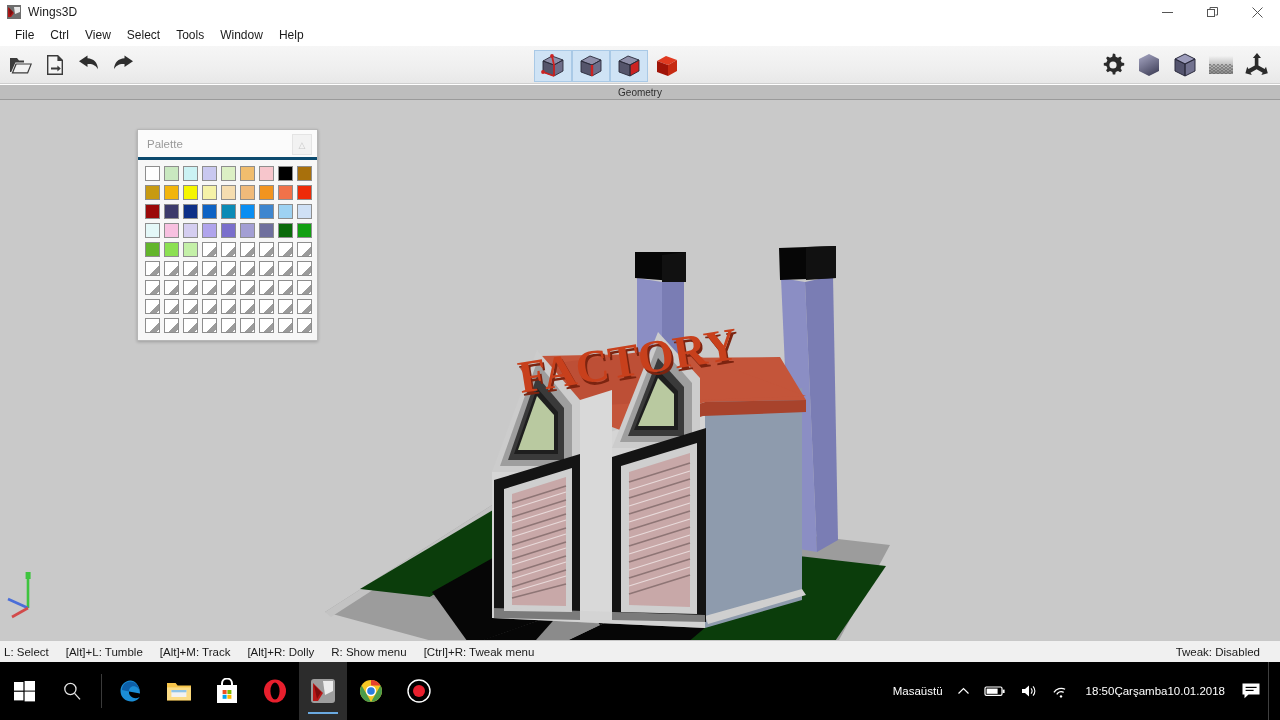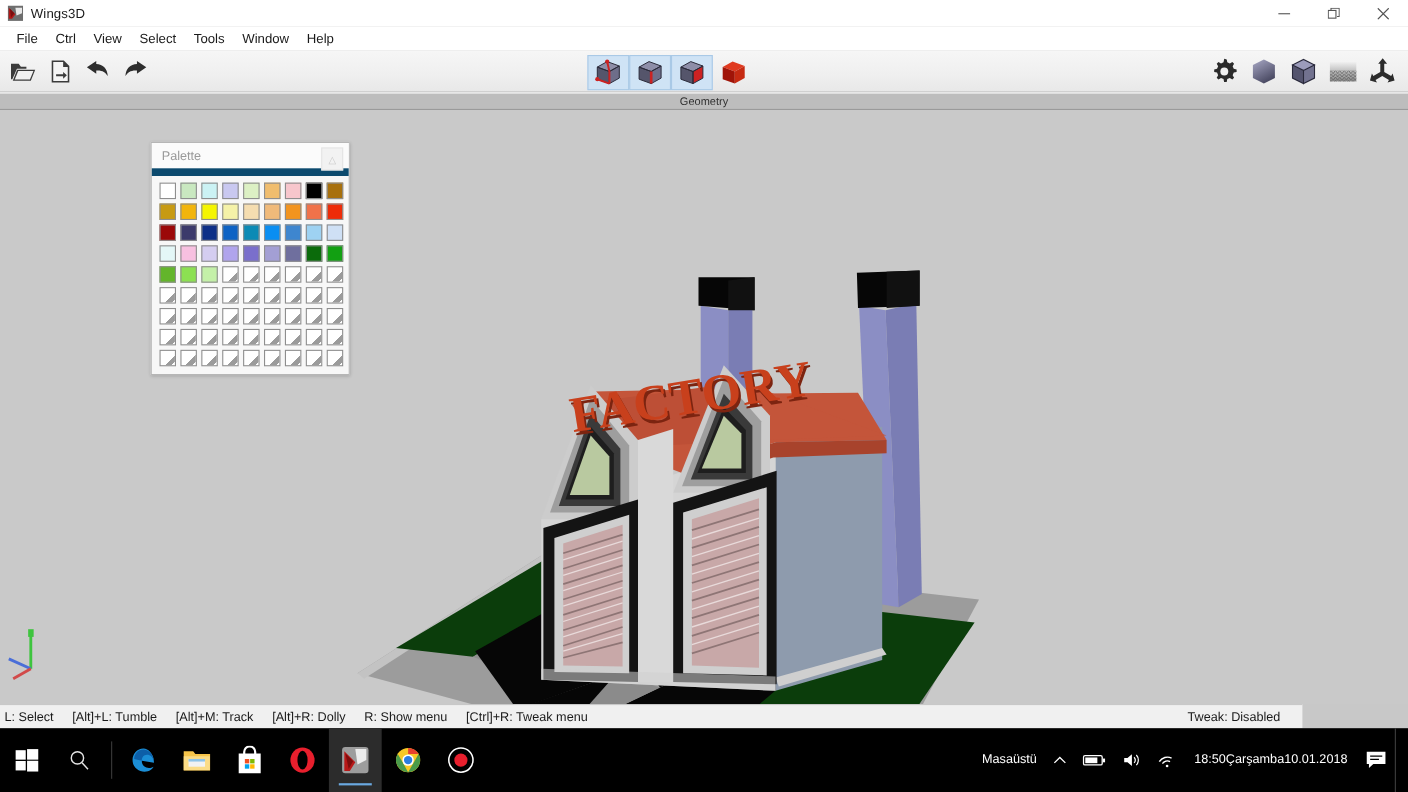--- a/index.html
+++ b/index.html
@@ -63,21 +63,21 @@
     background:#c9c9c9; overflow:hidden;
   }
   .viewport svg { display:block; }
 
   
   .palette {
     position:absolute; left:137px; top:129px; width:181px; height:212px;
     background:#f7f7f7; border:1px solid #b6b6b6; box-shadow:0 1px 3px rgba(0,0,0,.22);
   }
   .palette-title {
-    height:30px; background:#fbfbfb; border-bottom:7px solid #0c4a6e;
+    height:30px; background:#fbfbfb; border-bottom:3px solid #0c4a6e;
     display:flex; align-items:center; padding-left:9px; position:relative;
   }
   .palette-title span { font-size:11.5px; color:#9a9a9a; }
   .palette-collapse {
     position:absolute; right:5px; top:4px; width:20px; height:21px;
     background:#f2f2f2; border:1px solid #e4e4e4;
     display:flex; align-items:center; justify-content:center;
     font-size:9px; color:#c9c9c9;
   }
   .swatch-grid {
@@ -92,21 +92,21 @@
     border:1px solid #8e8e8e; position:relative; overflow:hidden;
   }
   .sw.empty i { background:#ffffff; }
   .sw.empty i::after {
     content:""; position:absolute; left:-3px; top:-3px; width:26px; height:26px;
     background:linear-gradient(to bottom right, transparent 44%, #9b9b9b 44%, #9b9b9b 56%, transparent 56%);
   }
 
   
   .statusbar {
-    position:absolute; left:0; top:640px; width:1184px; height:22px;
+    position:absolute; left:0; top:640px; width:1280px; height:22px;
     background:#f0f0f0; border-top:1px solid #c8c8c8;
     display:flex; align-items:center;
   }
   .status-hints { display:flex; align-items:center; padding-left:4px; gap:17px; }
   .status-hints span { font-size:11.5px; color:#1a1a1a; white-space:nowrap; }
   .status-right { position:absolute; right:20px; font-size:11.5px; color:#1a1a1a; }
 
   
   .taskbar {
     position:absolute; left:0; top:662px; width:1280px; height:58px;

